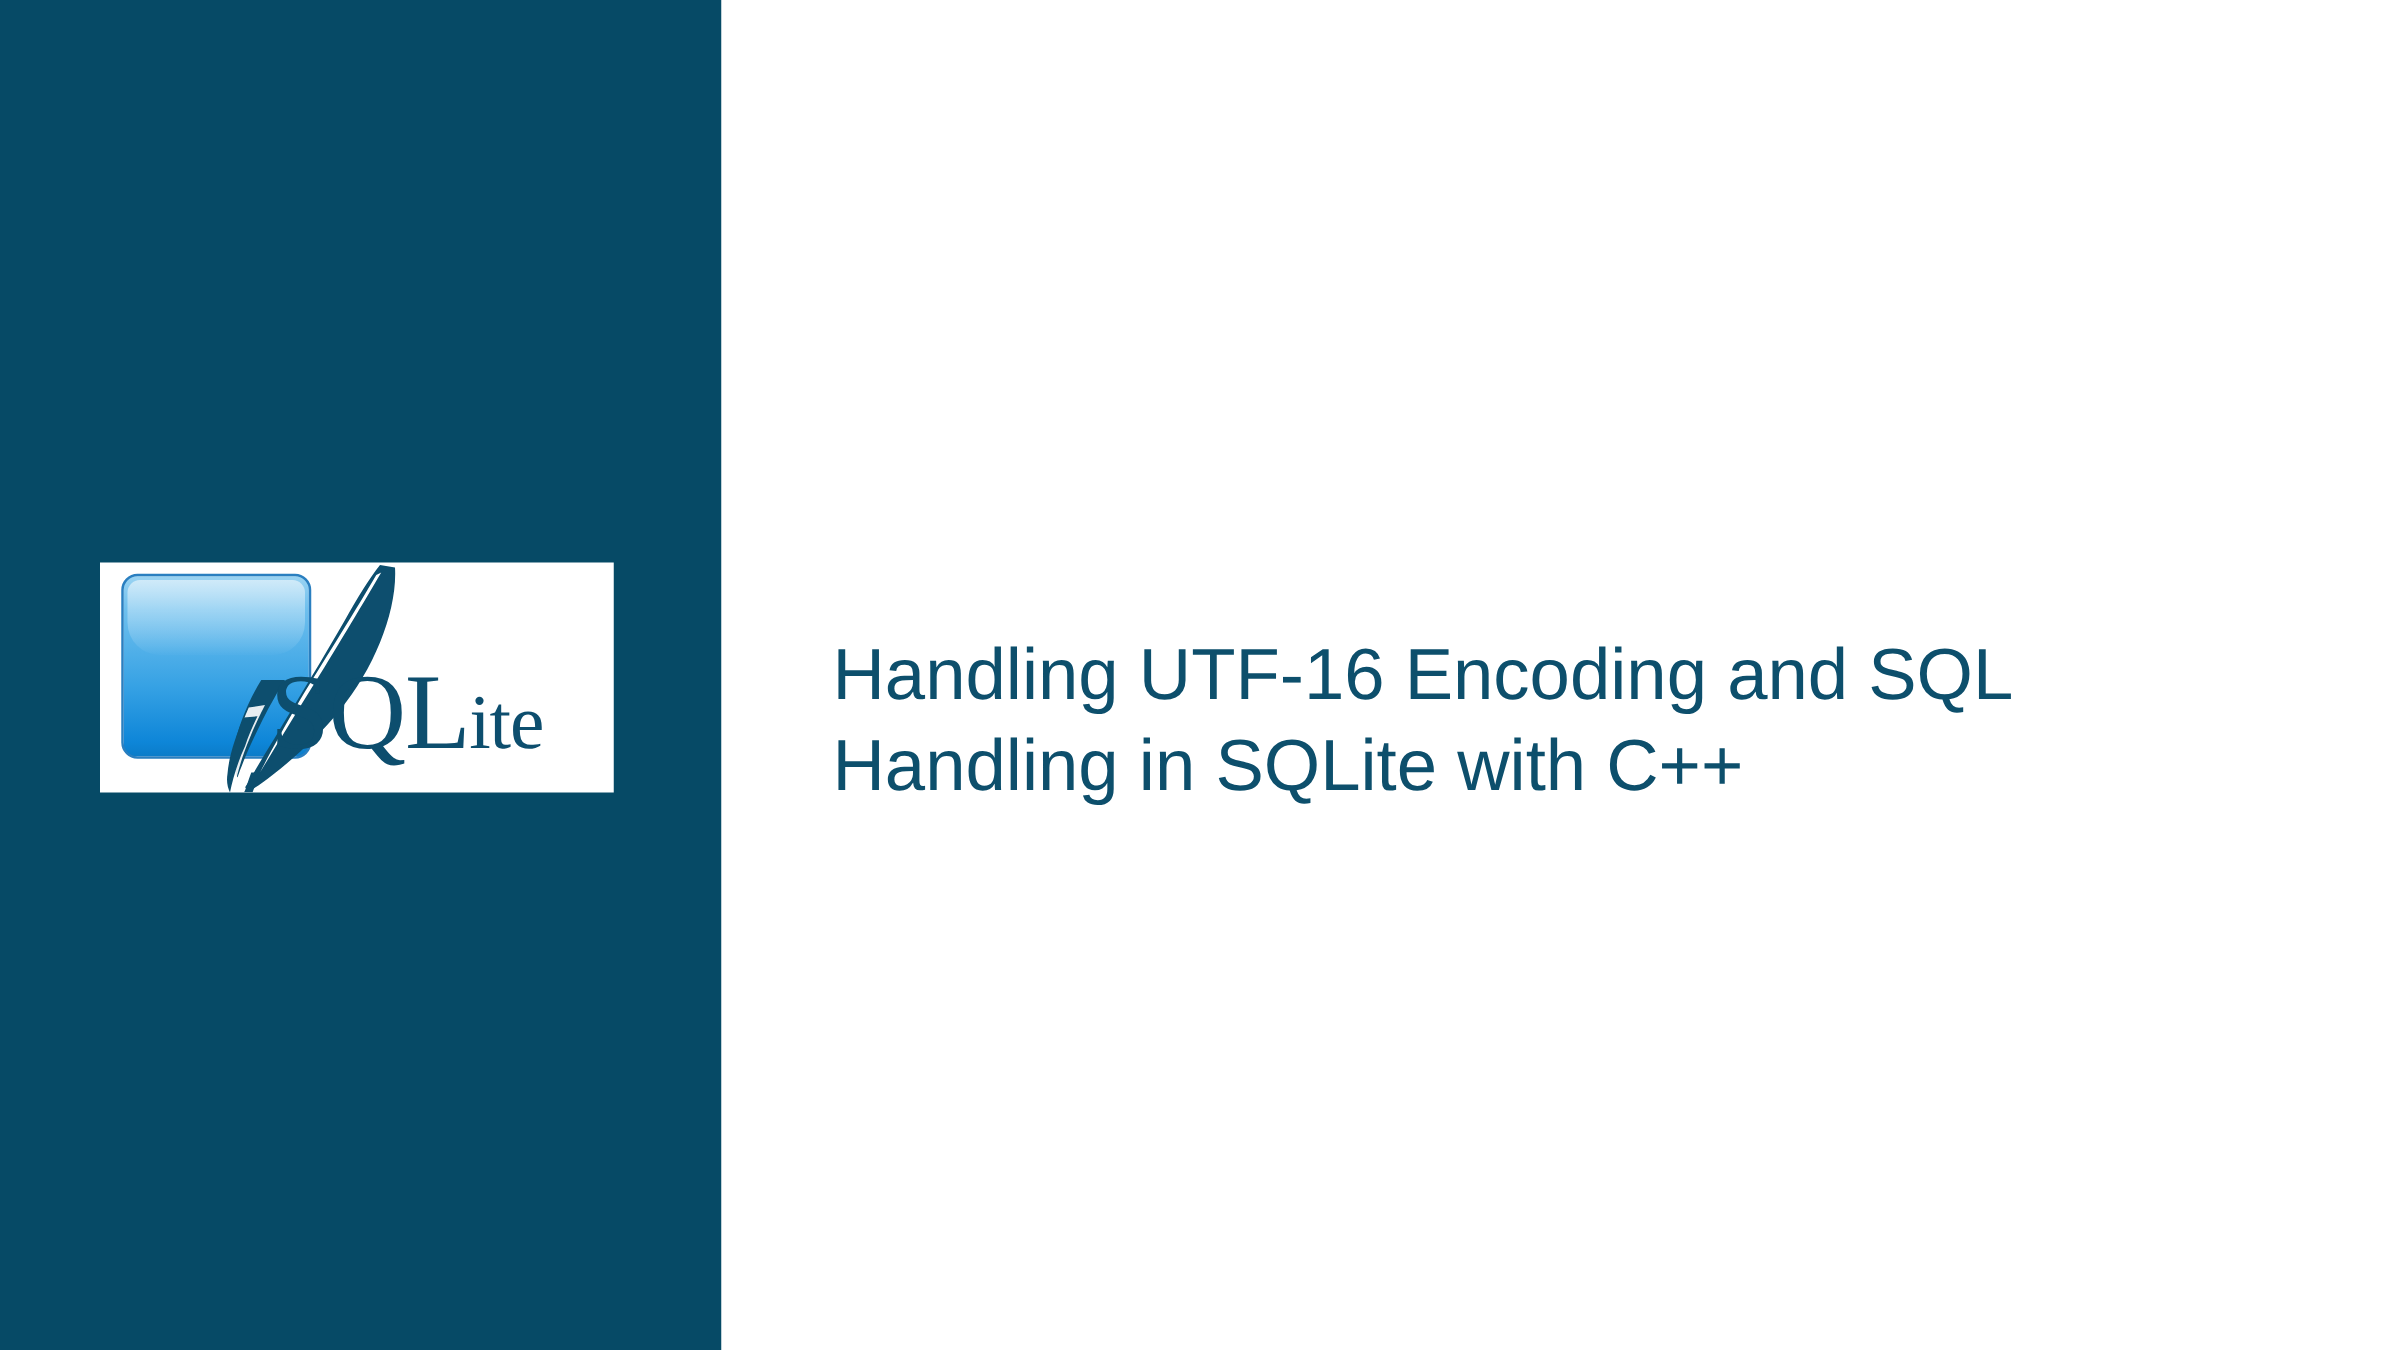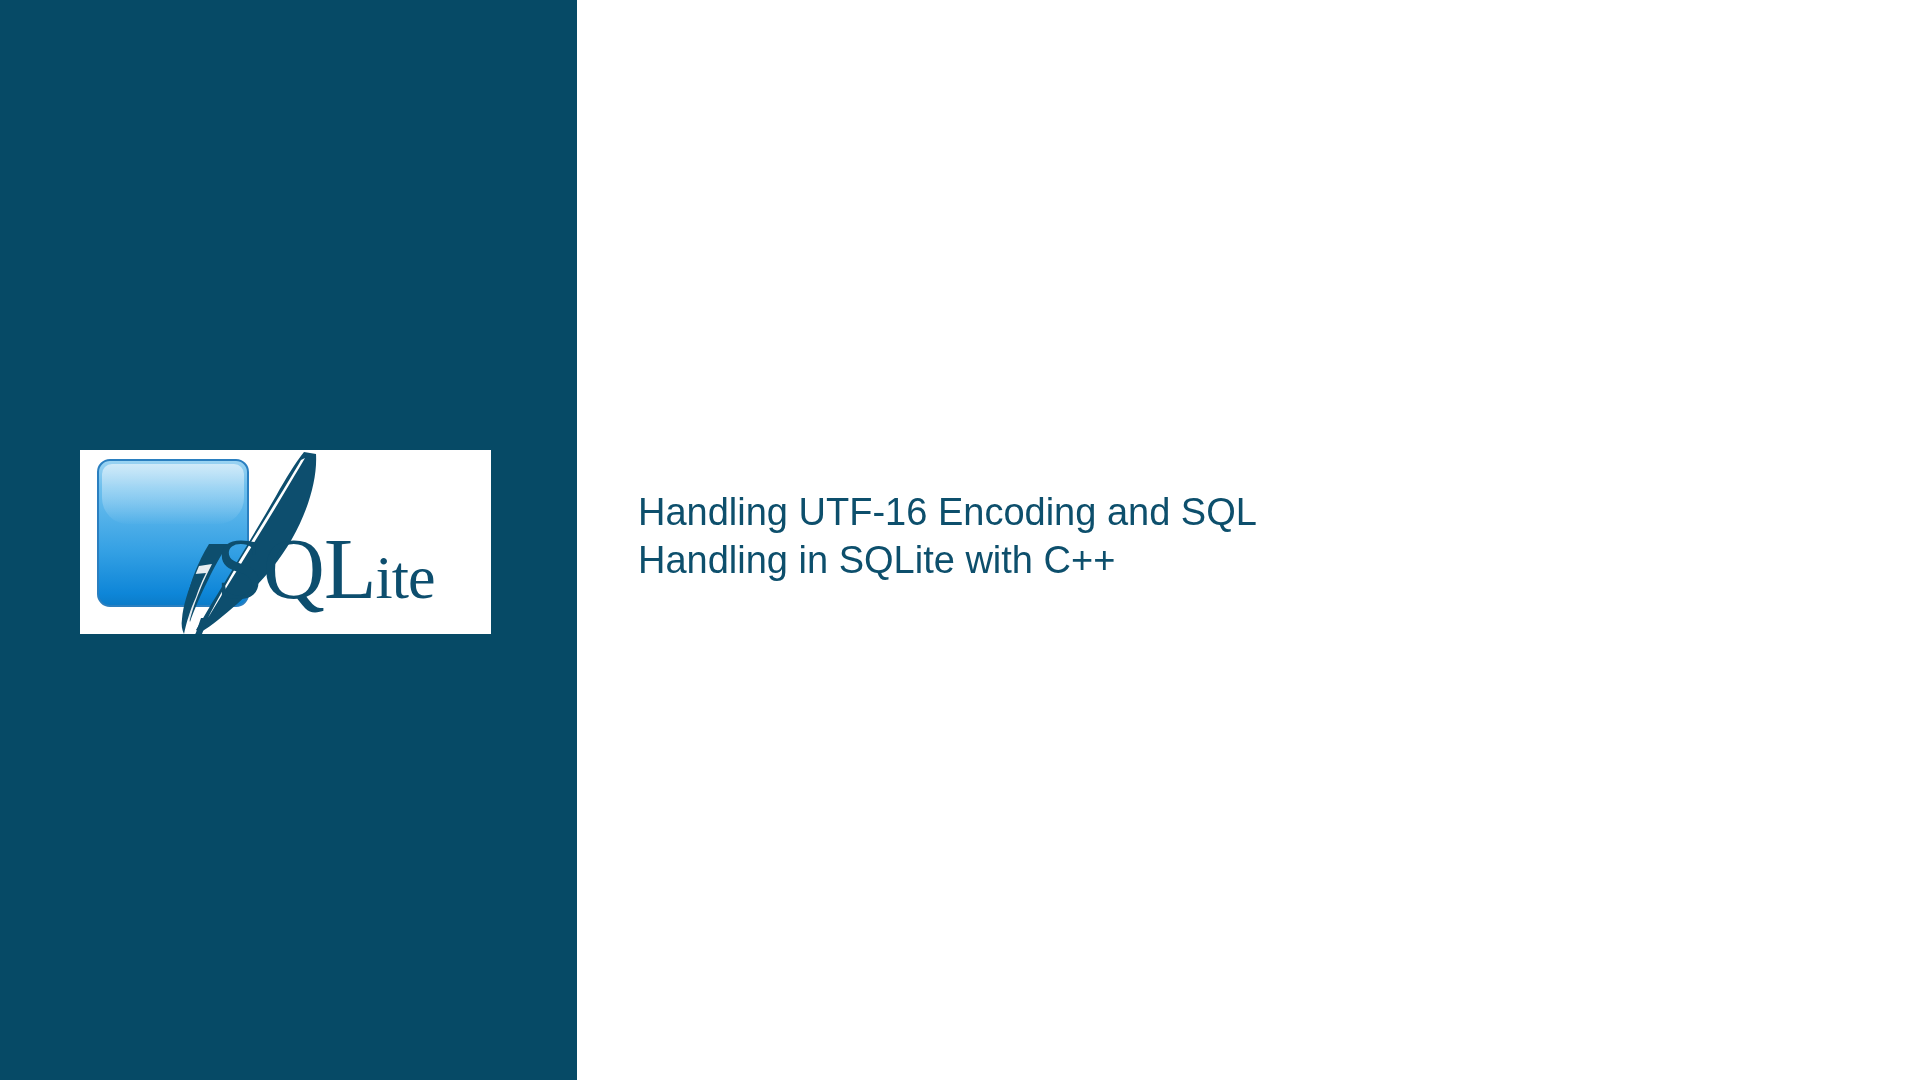--- a/index.html
+++ b/index.html
@@ -95,26 +95,26 @@
     color: #0d4e6e;
     letter-spacing: -1px;
     white-space: nowrap;
   }
   .wordmark .cap { font-size: 86px; }
   .wordmark .low { font-size: 62px; }
 
   
   #title {
     position: absolute;
-    left: 638px;
+    left: 666px;
     top: 464px;
     width: 1180px;
     color: #0d4f6c;
     font-family: "Liberation Sans", sans-serif;
-    font-size: 38px;
+    font-size: 58px;
     font-weight: 400;
     line-height: 1.26;
     letter-spacing: 0px;
   }
   #title .line { display: block; white-space: nowrap; }
 </style>
 </head>
 <body>
 
 <div id="slide">

